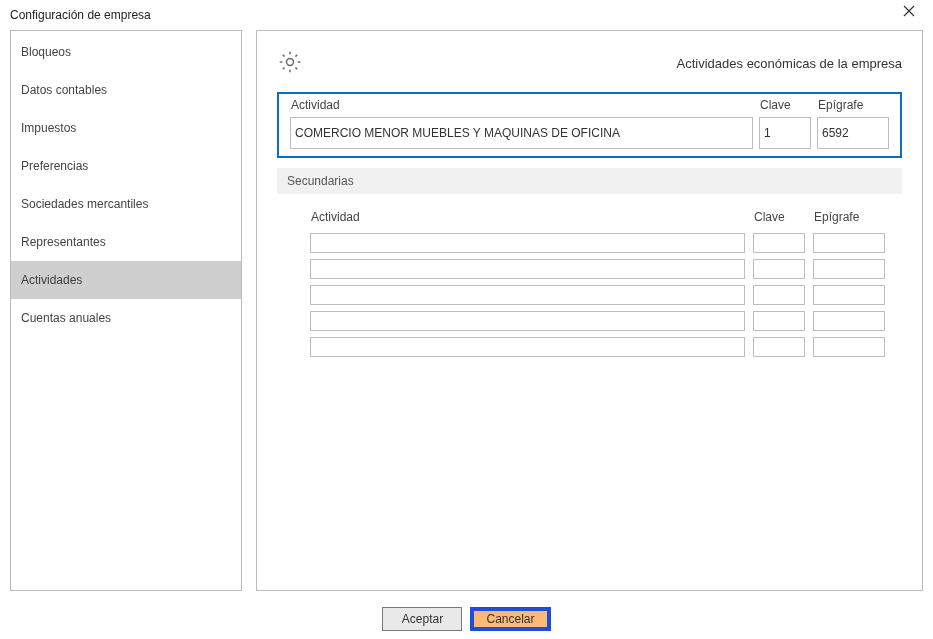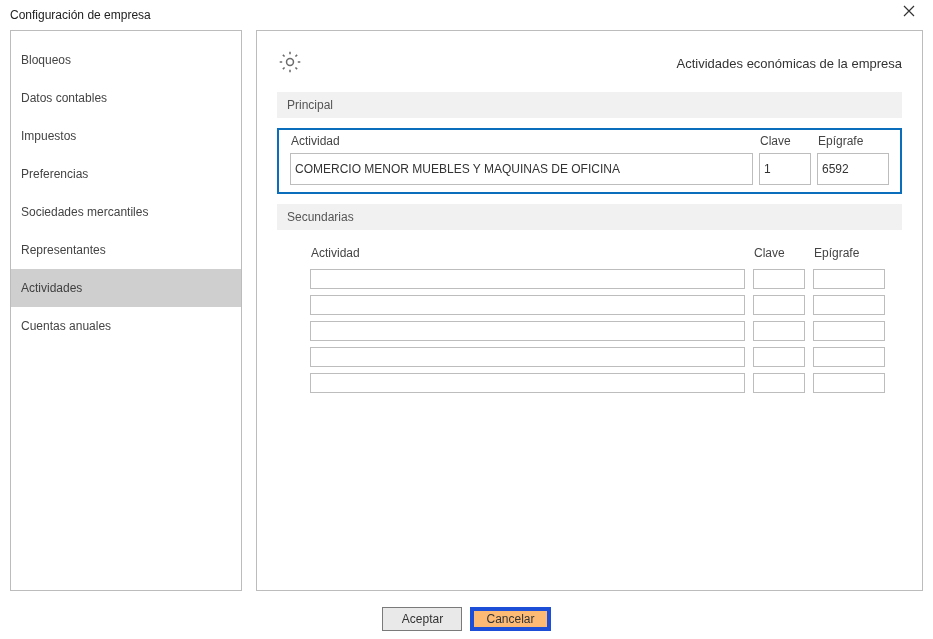--- a/index.html
+++ b/index.html
@@ -29,21 +29,21 @@
     flex: 1;
     display: flex;
     gap: 14px;
     padding: 0 10px 8px 10px;
   }
   .sidebar {
     width: 232px;
     border: 1px solid #bcbcbc;
     background: #fff;
     display: flex; flex-direction: column;
-    padding-top: 10px;
+    padding-top: 2px;
   }
   .sidebar-item {
     padding: 12px 10px;
     color: #444;
     cursor: pointer;
   }
   .sidebar-item.selected {
     background: #cfcfcf;
     color: #404040;
   }
@@ -161,21 +161,20 @@
       <div class="content-header">
         <span class="gear">
           <svg width="26" height="26" viewBox="0 0 24 24" fill="none" stroke="#6a6a6a" stroke-width="1.4">
             <circle cx="12" cy="12" r="3.2"></circle>
             <path d="M12 2.5v2.3M12 19.2v2.3M21.5 12h-2.3M4.8 12H2.5M18.6 5.4l-1.6 1.6M7 17l-1.6 1.6M18.6 18.6l-1.6-1.6M7 7 5.4 5.4"></path>
           </svg>
         </span>
         <span class="content-title">Actividades económicas de la empresa</span>
       </div>
 
-      <div class="section-header">Principal</div>
 
       <div class="principal-box">
         <table class="tbl">
           <colgroup>
               <col class="col-act">
               <col class="col-clave">
               <col class="col-epi">
             </colgroup>
           <tbody>
               <tr>

